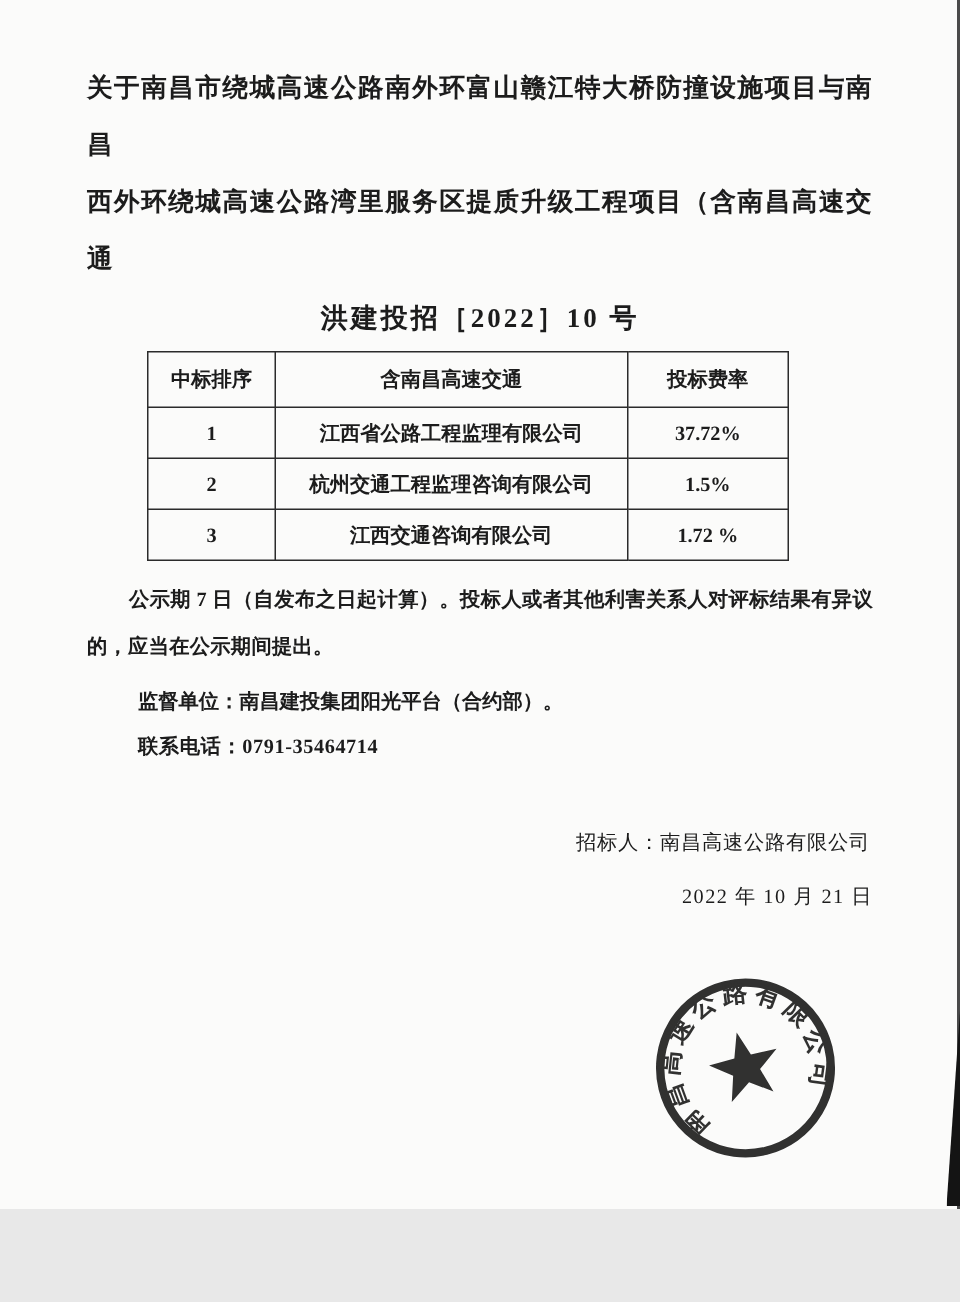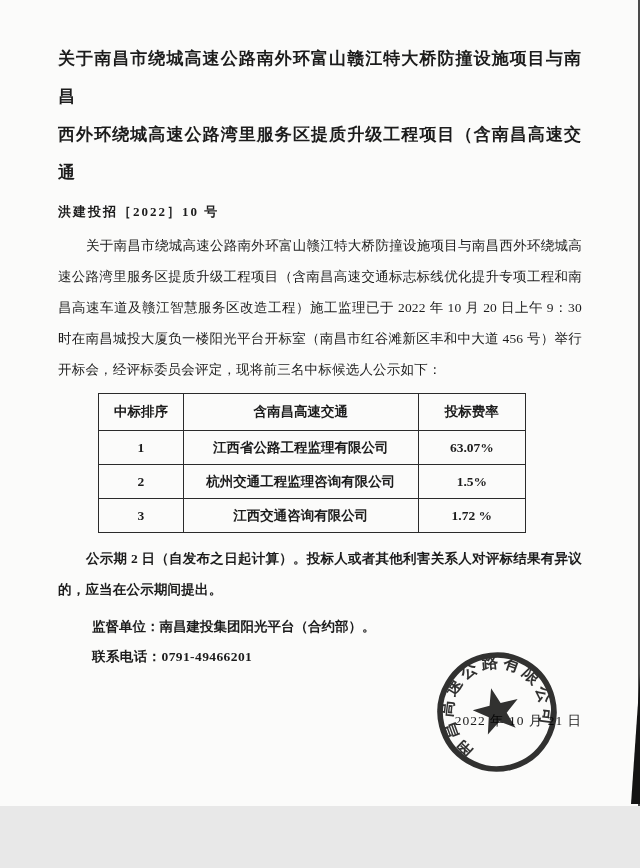--- a/index.html
+++ b/index.html
@@ -12,22 +12,22 @@
     color:#1c1c1c;
     font-family:"Liberation Serif","DejaVu Serif",serif;
   }
   .content{padding:40px 58px 0 58px;}
 
   .title{font-weight:700;font-size:17px;line-height:38px;letter-spacing:1px;}
   .title-line.just{text-align:justify;text-align-last:justify;text-justify:inter-character;}
   .title-line.center{text-align:center;}
 
   .doc-number{
-    margin-top:6px;text-align:left;
-    font-size:13px;font-weight:700;letter-spacing:2px;line-height:28px;
+    margin-top:6px;text-align:center;
+    font-size:18px;font-weight:700;letter-spacing:2px;line-height:28px;
   }
 
   .para{
     margin:4px 0 0 0;
     font-size:13.5px;line-height:31px;letter-spacing:0.2px;
     text-align:justify;text-justify:inter-character;
     text-indent:28px;
   }
   .para.bold{font-weight:600;margin-top:10px;}
 
@@ -78,60 +78,60 @@
 <div class="scan">
   <div class="content">
 
     <div class="title">
       <div class="title-line just">关于南昌市绕城高速公路南外环富山赣江特大桥防撞设施项目与南昌</div>
       <div class="title-line just">西外环绕城高速公路湾里服务区提质升级工程项目（含南昌高速交通</div>
     </div>
 
     <div class="doc-number">洪建投招［2022］10 号</div>
 
-    <p class="para">关于南昌市绕城高速公路南外环富山赣江特大桥防撞设施项目与南昌西外环绕城高速公路湾里服务区提质升级工程项目（含南昌高速交通标志标线优化提升专项工程和南昌高速车道及赣江智慧服务区改造工程）施工监理已于 2022 年 10 月 20 日上午 9：30 时在南昌城投大厦负一楼阳光平台开标室（南昌市红谷滩新区丰和中大道 456 号）举行开标会，经评标委员会评定，现将前三名中标候选人公示如下：</p>
 
     <table class="bid-table">
       <colgroup>
         <col class="col-rank">
           <col class="col-name">
           <col class="col-rate">
       </colgroup>
       <thead>
         <tr>
           <th>中标排序</th>
           <th>含南昌高速交通</th>
           <th>投标费率</th>
         </tr>
       </thead>
       <tbody id="table-body">
           <tr>
             <td>1</td>
             <td>江西省公路工程监理有限公司</td>
-            <td>63.07%</td>
+            <td>37.72%</td>
           </tr>
           <tr>
             <td>2</td>
             <td>杭州交通工程监理咨询有限公司</td>
             <td>1.5%</td>
           </tr>
           <tr>
             <td>3</td>
             <td>江西交通咨询有限公司</td>
             <td>1.72 %</td>
           </tr>
         </tbody>
     </table>
 
-    <p class="para bold">公示期 2 日（自发布之日起计算）。投标人或者其他利害关系人对评标结果有异议的，应当在公示期间提出。</p>
+    <p class="para bold">公示期 7 日（自发布之日起计算）。投标人或者其他利害关系人对评标结果有异议的，应当在公示期间提出。</p>
 
     <p class="line supervisor">监督单位：南昌建投集团阳光平台（合约部）。</p>
-    <p class="line phone">联系电话：0791-49466201</p>
+    <p class="line phone">联系电话：0791-35464714</p>
 
     <div class="sign">
+      <div class="tenderer">招标人：南昌高速公路有限公司</div>
       <div class="date">2022 年 10 月 21 日</div>
     </div>
   </div>
 
   <svg class="seal" viewBox="0 0 126 126" width="128" height="128" xmlns="http://www.w3.org/2000/svg">
     <g transform="rotate(-14 63 63)">
       <circle cx="63" cy="63" r="56" fill="none" stroke="#1f1f1f" stroke-width="5.5"></circle>
       <polygon fill="#1f1f1f" points="63,39 68.6,55.2 85.8,55.6 72.1,66 77.1,82.4 63,72.6 48.9,82.4 53.9,66 40.2,55.6 57.4,55.2"></polygon>
       <path id="sealArc" d="M 31.9,94.1 A 44,44 0 1 1 94.1,94.1" fill="none"></path>
       <text font-size="16.5" letter-spacing="3.4" fill="#1f1f1f" font-weight="bold" font-family="Liberation Serif, DejaVu Serif, serif">

